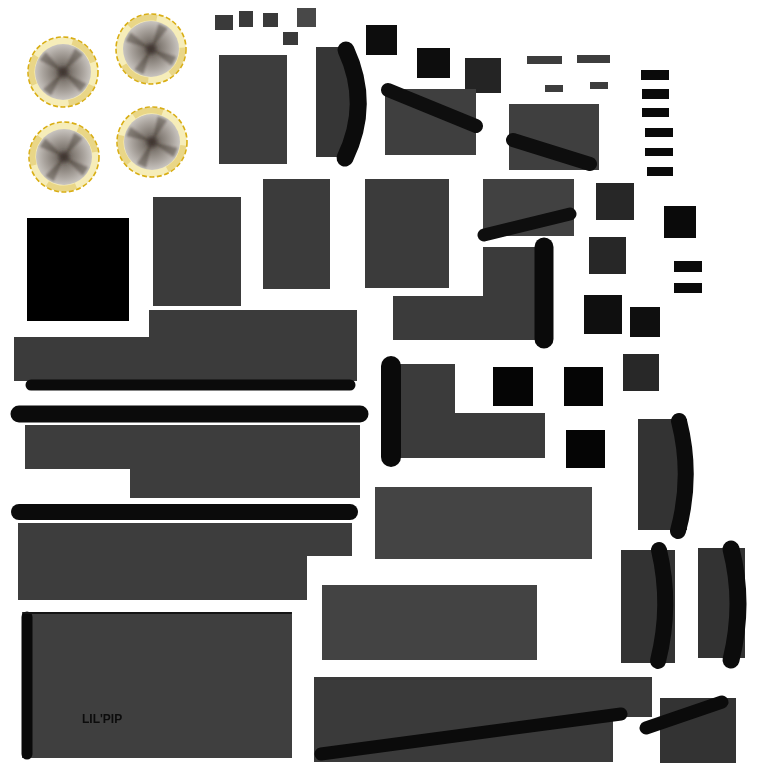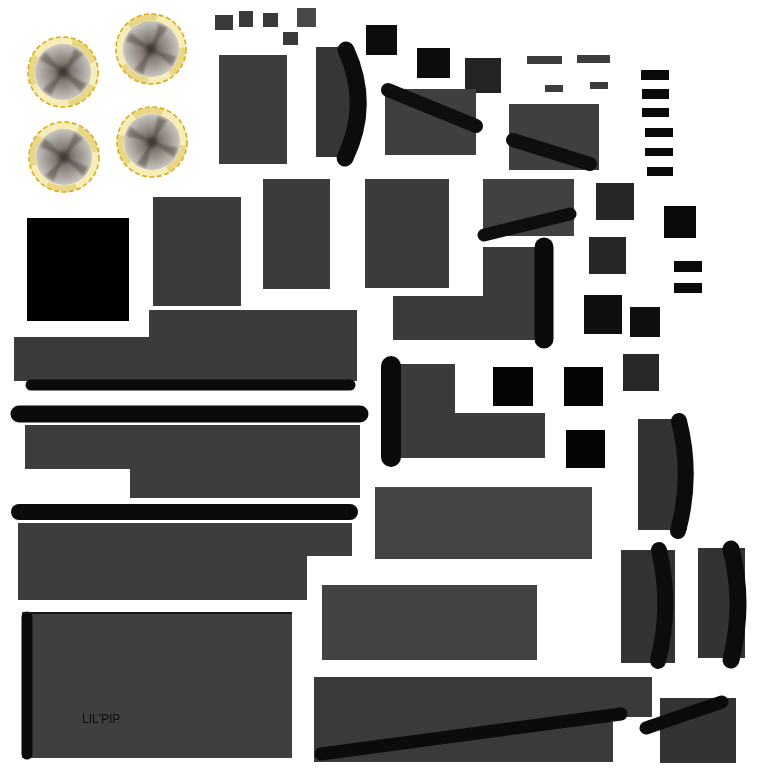--- a/index.html
+++ b/index.html
@@ -7,21 +7,21 @@
     position:relative;
     width:768px;height:768px;
     background:#ffffff;
     overflow:hidden;
     font-family:"Liberation Sans", sans-serif;
   }
   #atlas-svg{position:absolute;left:0;top:0;}
   .atlas-label{
     position:absolute;
     font-family:"Liberation Sans", sans-serif;
-    font-weight:normal;
+    font-weight:bold;
     font-size:12px;
     line-height:12px;
     letter-spacing:0px;
     color:#0c0c0c;
     white-space:nowrap;
   }
 </style>
 </head>
 <body>
 

